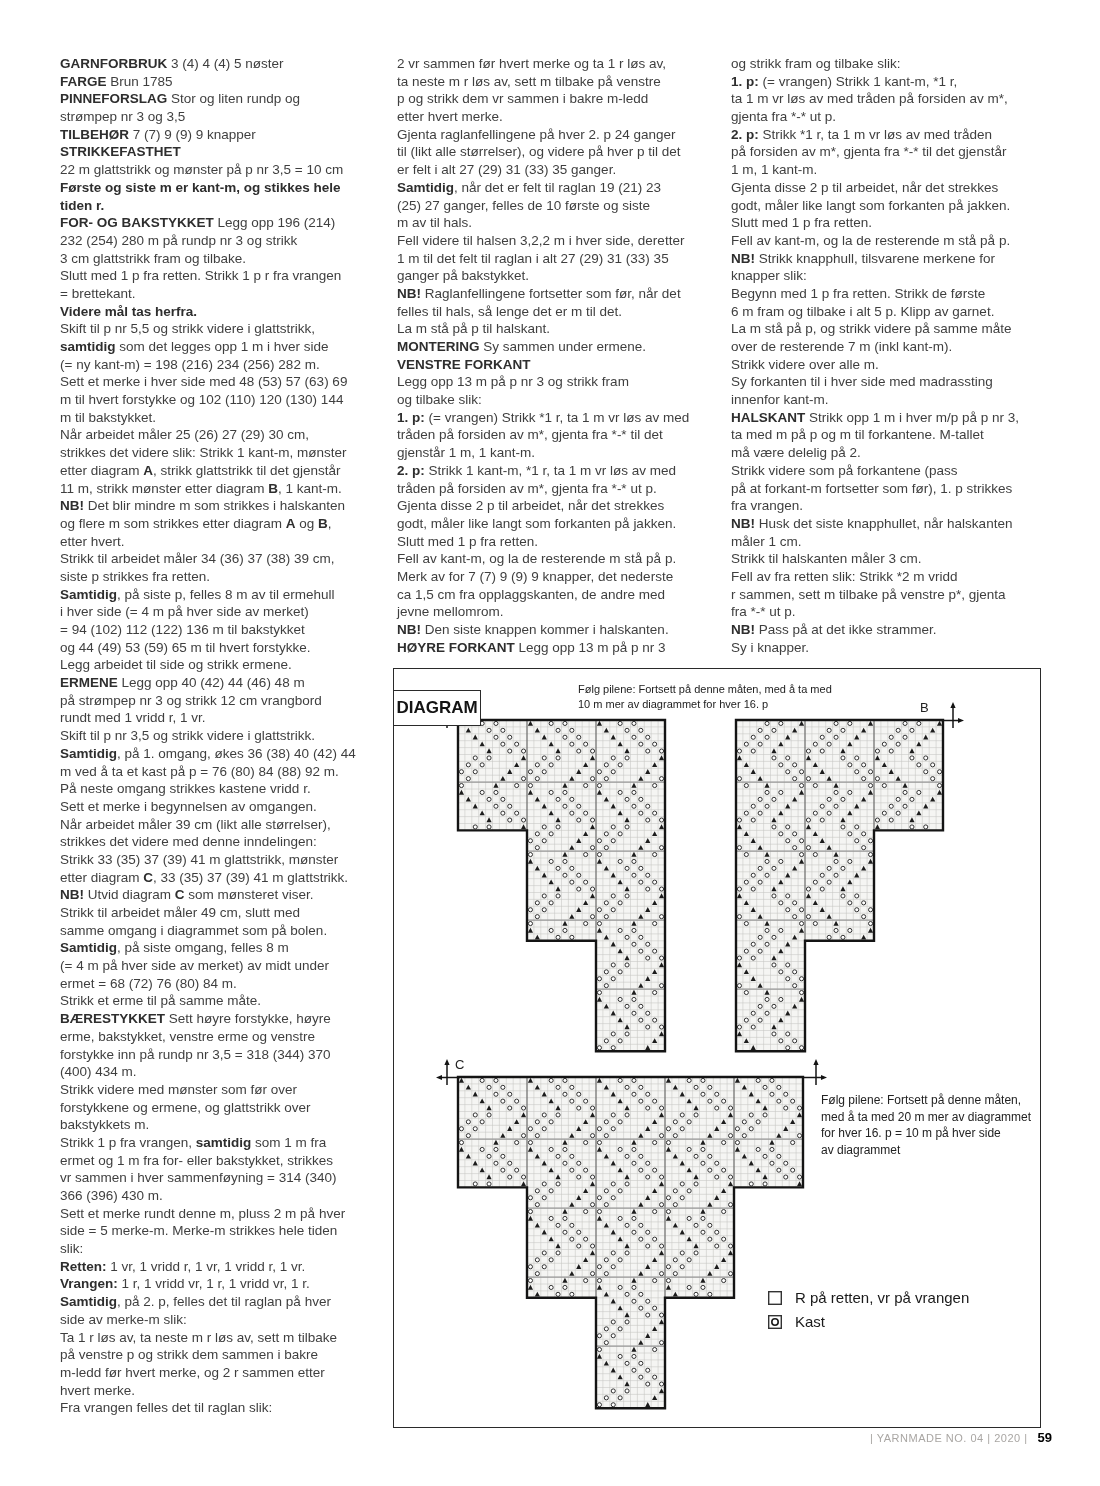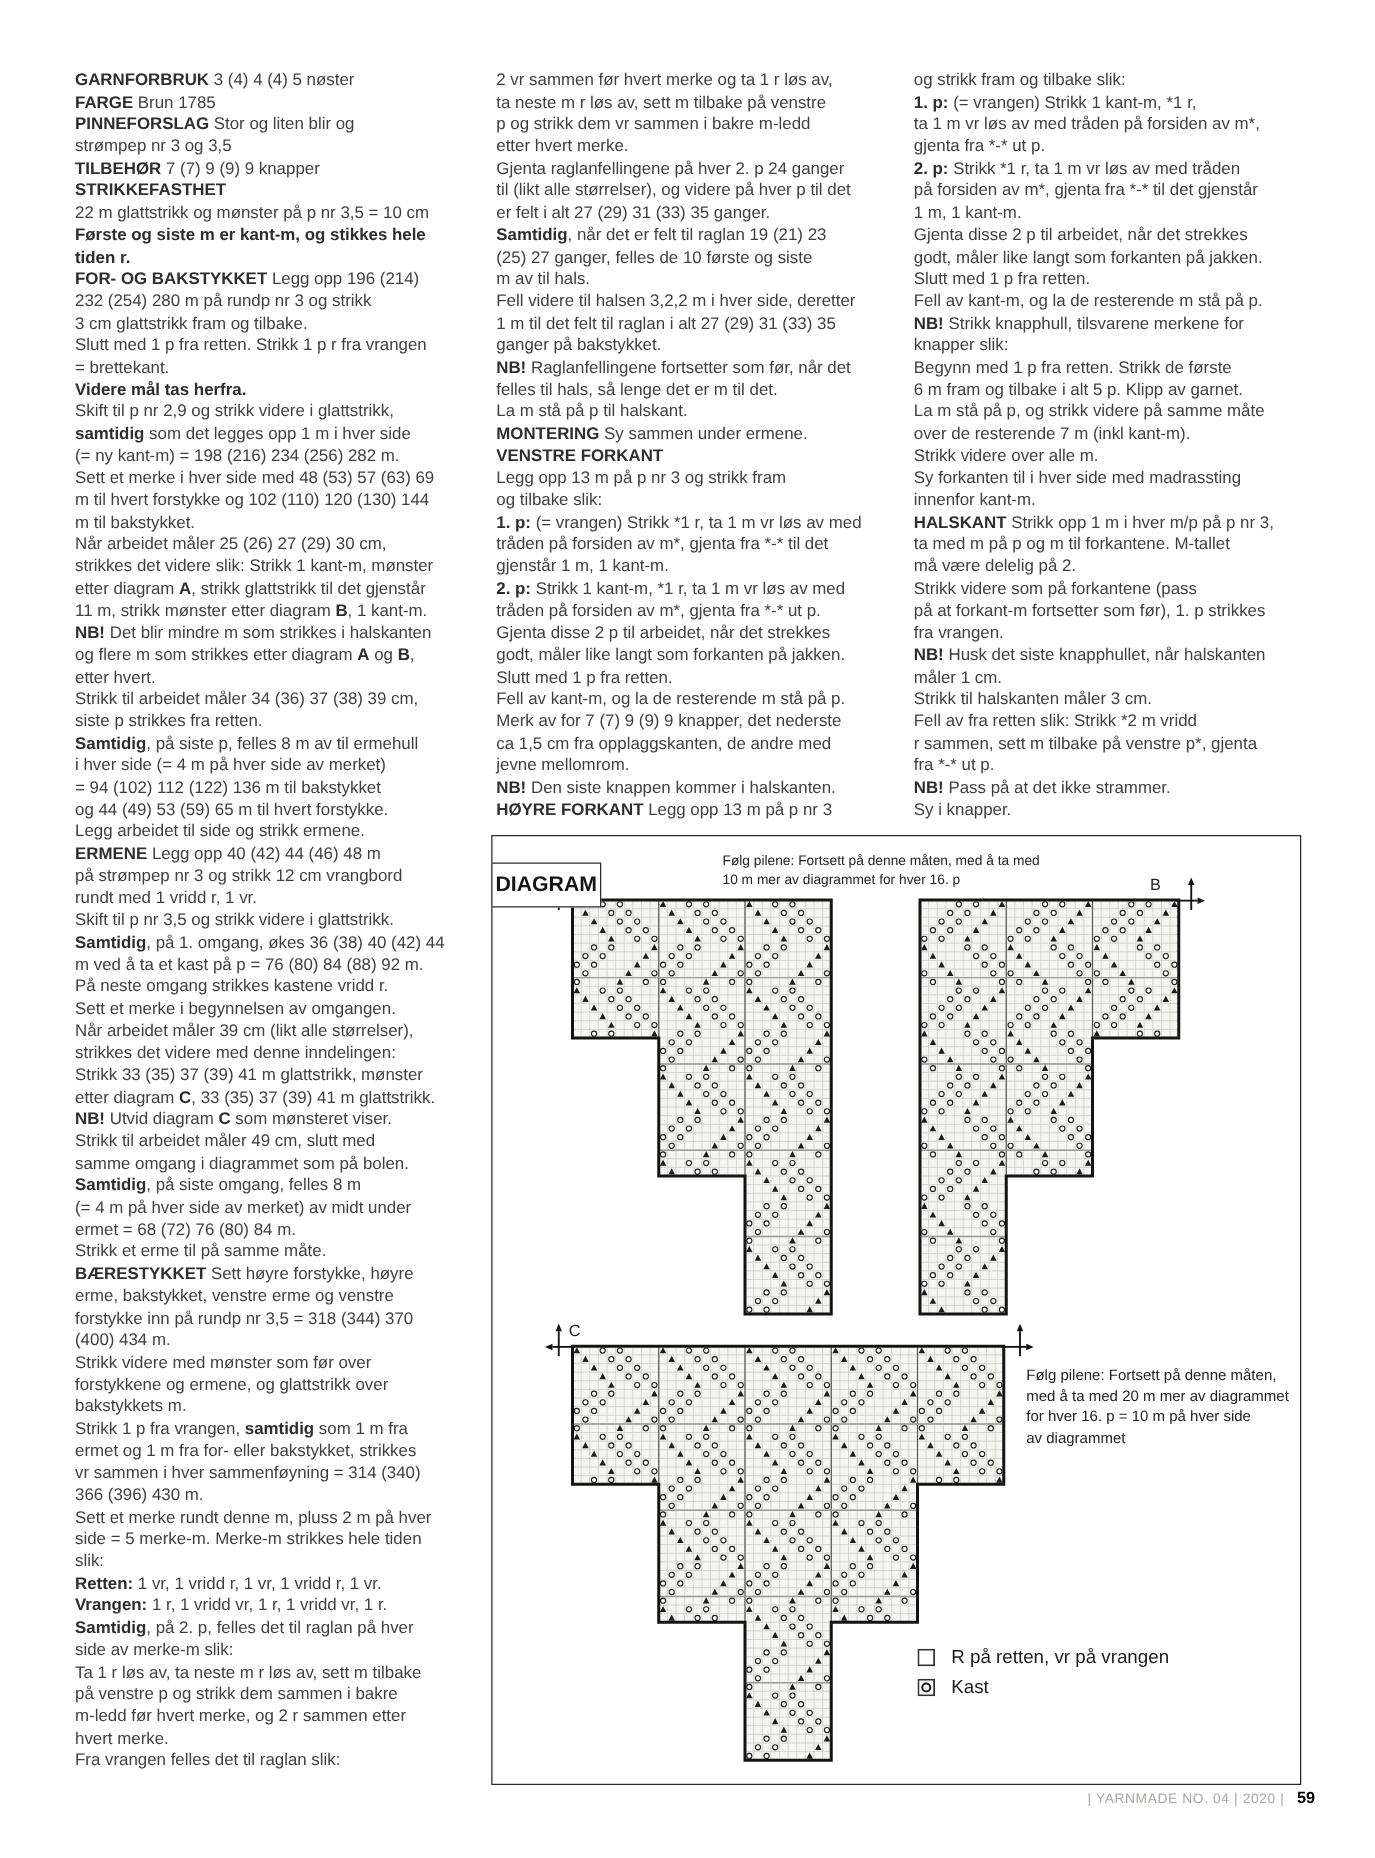--- a/index.html
+++ b/index.html
@@ -9,51 +9,51 @@
   .ln{height:17.7px;line-height:17.7px;font-size:13.5px;white-space:nowrap;color:#3f3f3f;}
   .ln b{font-weight:700;color:#2e2e2e;}
   .diagram-box{position:absolute;left:393px;top:668px;width:646px;height:758px;
                border:1.4px solid #2a2a2a;background:#fff;}
   .diagram-label{position:absolute;left:393px;top:690px;width:86px;height:34px;
                  border:1.4px solid #2a2a2a;background:#fff;text-align:center;
                  line-height:34px;font-size:17px;font-weight:700;color:#141414;z-index:3;}
   .note{position:absolute;color:#222;}
   .note-ab{left:578px;top:682px;font-size:11px;line-height:15px;}
   .note-c{left:821px;top:1092px;font-size:12px;line-height:16.5px;}
-  .legend{position:absolute;left:734px;top:1288px;margin-top:28px;}
+  .legend{position:absolute;left:768px;top:1288px;}
   .legend-item{display:flex;align-items:flex-start;margin-bottom:5px;}
   .legend-sym{width:14px;height:14px;margin-right:13px;margin-top:3px;flex:0 0 auto;}
   .legend-txt{font-size:15px;line-height:19px;color:#1a1a1a;white-space:pre-line;}
   .footer{position:absolute;top:1430px;right:48px;font-size:11px;color:#a9a6a3;
           letter-spacing:.5px;}
   .footer .pageno{font-size:13px;font-weight:700;color:#000000;margin-left:10px;letter-spacing:0;}
   svg.overlay{position:absolute;left:0;top:0;pointer-events:none;}
 </style>
 </head>
 <body>
 
 <div class="page">
 
   <div class="col" id="col1" style="left:60px">
       <div class="ln"><span></span><b>GARNFORBRUK</b><span> 3 (4) 4 (4) 5 nøster</span></div>
       <div class="ln"><span></span><b>FARGE</b><span> Brun 1785</span></div>
-      <div class="ln"><span></span><b>PINNEFORSLAG</b><span> Stor og liten blir og</span></div>
+      <div class="ln"><span></span><b>PINNEFORSLAG</b><span> Stor og liten rundp og</span></div>
       <div class="ln"><span>strømpep nr 3 og 3,5</span></div>
       <div class="ln"><span></span><b>TILBEHØR</b><span> 7 (7) 9 (9) 9 knapper</span></div>
       <div class="ln"><span></span><b>STRIKKEFASTHET</b><span></span></div>
       <div class="ln"><span>22 m glattstrikk og mønster på p nr 3,5 = 10 cm</span></div>
       <div class="ln"><span></span><b>Første og siste m er kant-m, og stikkes hele</b><span></span></div>
       <div class="ln"><span></span><b>tiden r.</b><span></span></div>
       <div class="ln"><span></span><b>FOR- OG BAKSTYKKET</b><span> Legg opp 196 (214)</span></div>
       <div class="ln"><span>232 (254) 280 m på rundp nr 3 og strikk</span></div>
       <div class="ln"><span>3 cm glattstrikk fram og tilbake.</span></div>
       <div class="ln"><span>Slutt med 1 p fra retten. Strikk 1 p r fra vrangen</span></div>
       <div class="ln"><span>= brettekant.</span></div>
       <div class="ln"><span></span><b>Videre mål tas herfra.</b><span></span></div>
-      <div class="ln"><span>Skift til p nr 2,9 og strikk videre i glattstrikk,</span></div>
+      <div class="ln"><span>Skift til p nr 5,5 og strikk videre i glattstrikk,</span></div>
       <div class="ln"><span></span><b>samtidig</b><span> som det legges opp 1 m i hver side</span></div>
       <div class="ln"><span>(= ny kant-m) = 198 (216) 234 (256) 282 m.</span></div>
       <div class="ln"><span>Sett et merke i hver side med 48 (53) 57 (63) 69</span></div>
       <div class="ln"><span>m til hvert forstykke og 102 (110) 120 (130) 144</span></div>
       <div class="ln"><span>m til bakstykket.</span></div>
       <div class="ln"><span>Når arbeidet måler 25 (26) 27 (29) 30 cm,</span></div>
       <div class="ln"><span>strikkes det videre slik: Strikk 1 kant-m, mønster</span></div>
       <div class="ln"><span>etter diagram </span><b>A</b><span>, strikk glattstrikk til det gjenstår</span></div>
       <div class="ln"><span>11 m, strikk mønster etter diagram </span><b>B</b><span>, 1 kant-m.</span></div>
       <div class="ln"><span></span><b>NB!</b><span> Det blir mindre m som strikkes i halskanten</span></div>

